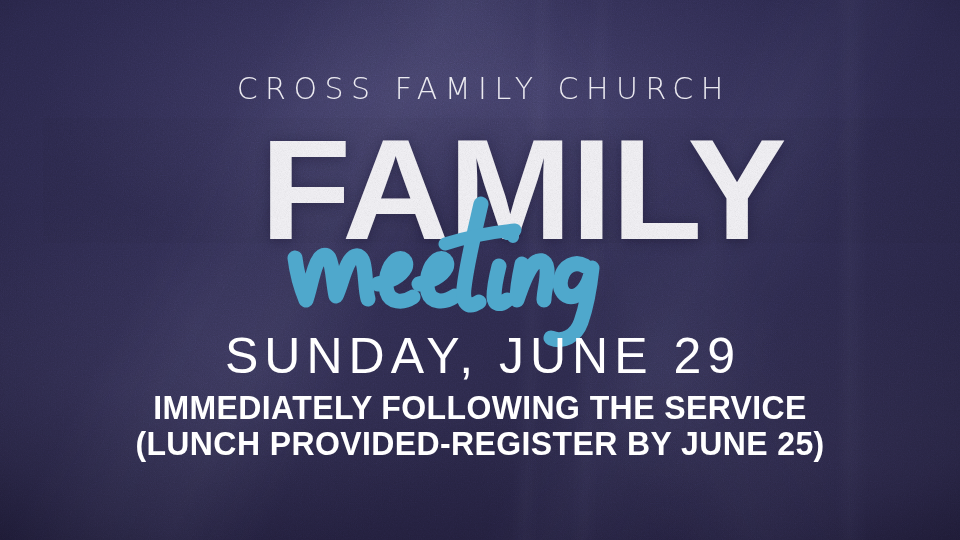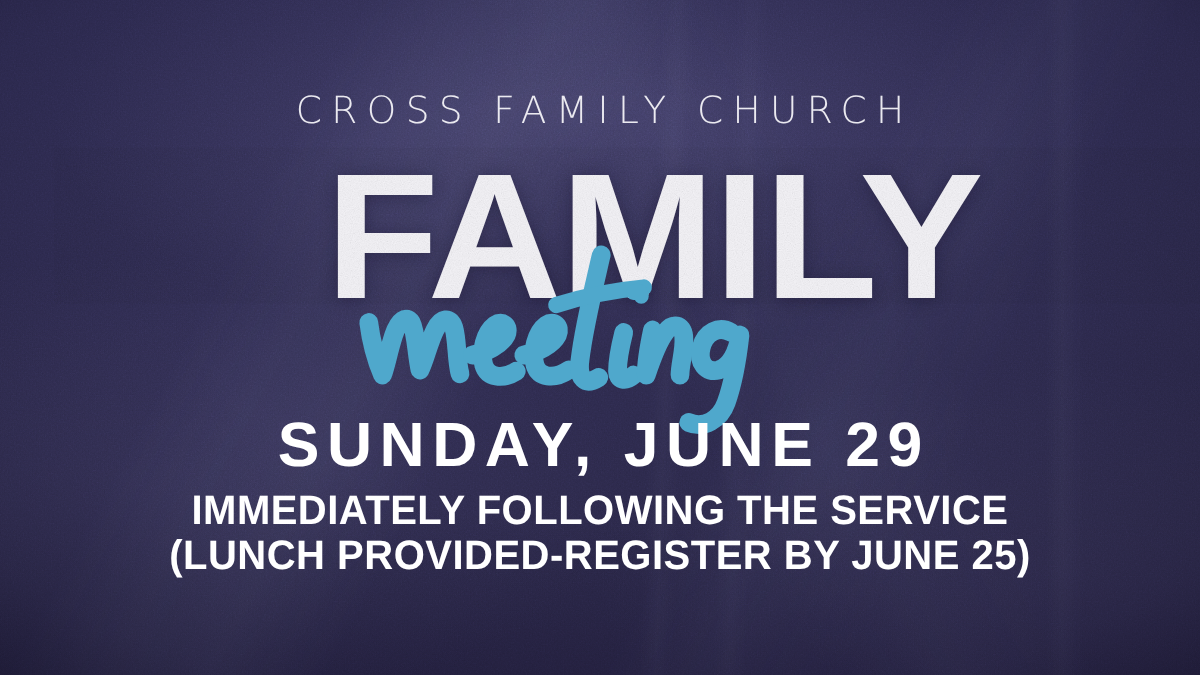--- a/index.html
+++ b/index.html
@@ -153,21 +153,21 @@
   }
 
   .dateline {
     position: absolute;
     top: 331px;
     left: 0;
     width: 960px;
     text-align: center;
     color: #ffffff;
     font-size: 50px;
-    font-weight: bold;
+    font-weight: normal;
     letter-spacing: 6px;
     line-height: 1;
     white-space: nowrap;
     text-indent: 6px;
     font-family: "Liberation Sans", sans-serif;
   }
 
   .subline {
     position: absolute;
     left: 0;

